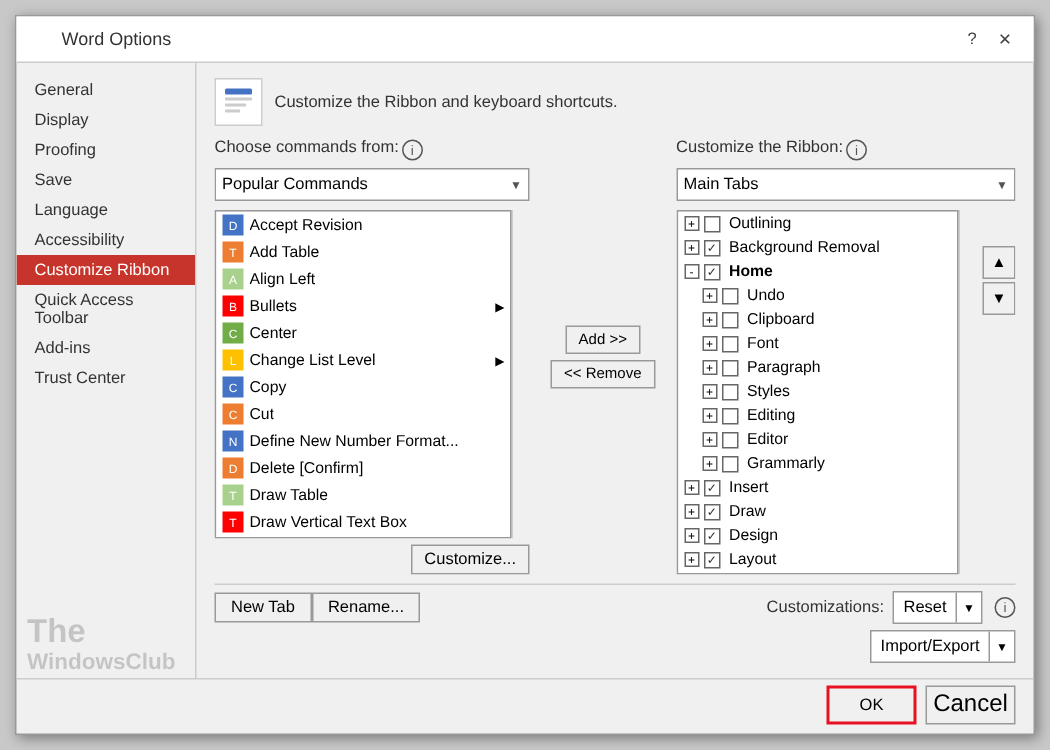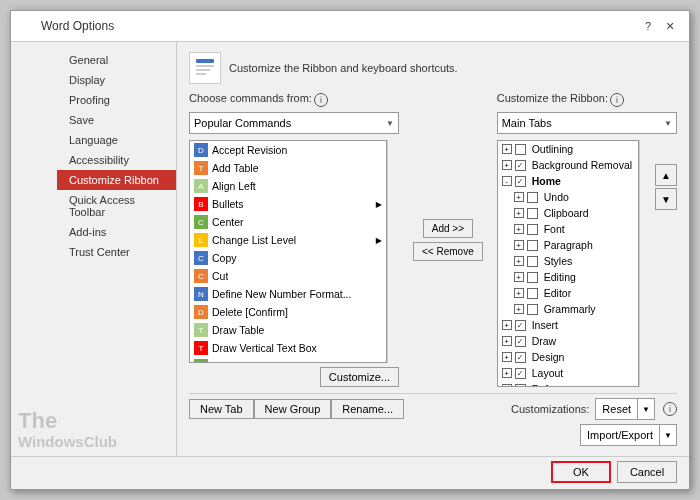--- a/index.html
+++ b/index.html
@@ -49,21 +49,20 @@
       font-size: 11px;
       color: #444;
       display: flex;
       align-items: center;
       justify-content: center;
     }
     .dialog-body {
       display: flex;
       flex: 1;
       overflow: hidden;
-      padding-left: 46px;
     }
     
     .sidebar {
       width: 120px;
       background: #f0f0f0;
       border-right: 1px solid #ccc;
       padding: 8px 0;
       flex-shrink: 0;
     }
     .sidebar-item {
@@ -302,21 +301,21 @@
       border: 2px solid #e81123;
       padding: 3px 16px;
       font-size: 11px;
       cursor: pointer;
       min-width: 60px;
     }
     .cancel-btn {
       background: #f0f0f0;
       border: 1px solid #999;
       padding: 3px 2px;
-      font-size: 11px;
+      font-size: 16px;
       cursor: pointer;
       min-width: 60px;
     }
     .customize-btn {
       background: #f0f0f0;
       border: 1px solid #999;
       padding: 3px 8px;
       font-size: 11px;
       cursor: pointer;
     }
@@ -591,21 +590,20 @@
               <button class="arrow-btn">▲</button>
               <button class="arrow-btn">▼</button>
             </div>
           </div>
         </div>
       </div>
 
       <div style="display:flex;gap:6px;align-items:center;margin-top:6px;padding-top:4px;border-top:1px solid #ccc;">
         <div style="flex:1;display:flex;gap:0;">
           <button class="action-btn">New Tab</button>
-          <button class="action-btn">New Group</button>
           <button class="action-btn">Rename...</button>
         </div>
         <span class="custom-label">Customizations:</span>
         <div class="reset-dropdown">
           <span class="reset-label">Reset</span>
           <span class="reset-arrow">▼</span>
         </div>
         <span class="info-icon">i</span>
       </div>
       <div style="display:flex;justify-content:flex-end;margin-top:4px;">

